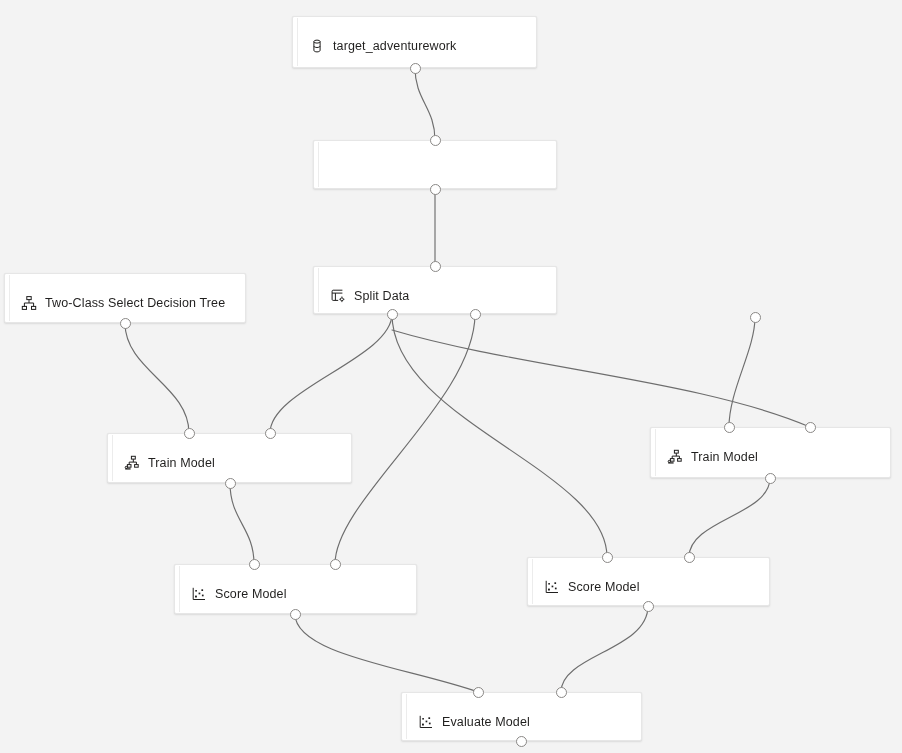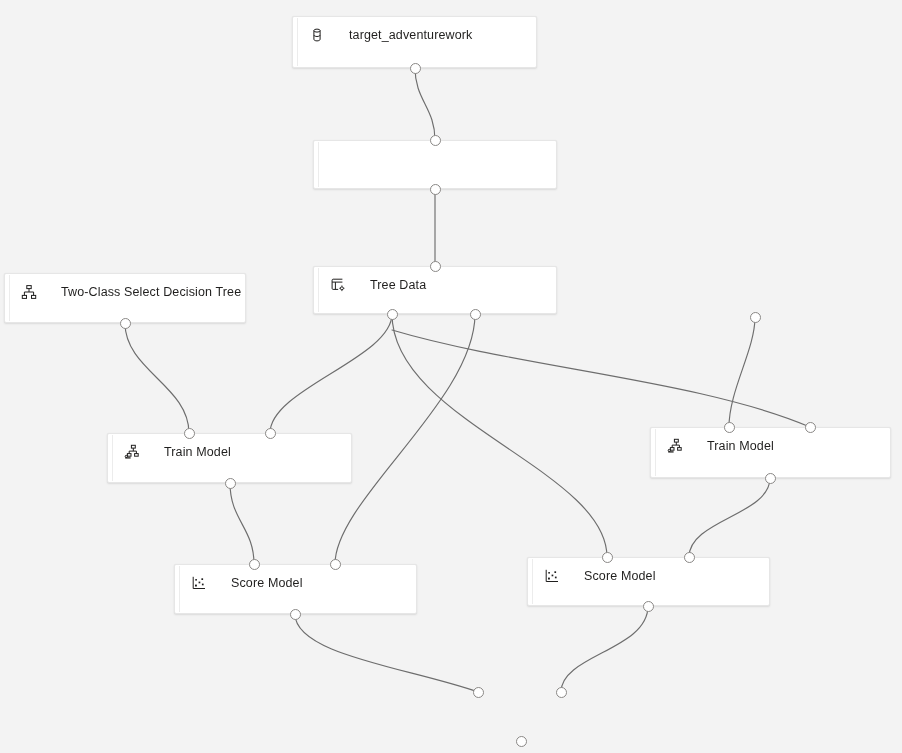--- a/index.html
+++ b/index.html
@@ -50,22 +50,22 @@
     left: 0;
     top: 1px;
     bottom: 1px;
     width: 4px;
     background: #ffffff;
     border-right: 1px solid #ececec;
   }
   .node-inner {
     display: flex;
     align-items: center;
-    gap: 24px;
-    padding: 10px 0 0 16px;
+    gap: 8px;
+    padding: 21px 0 0 16px;
   }
   .node-icon {
     width: 16px;
     height: 16px;
     flex: 0 0 16px;
     display: block;
     color: #201f1e;
   }
   .node-icon svg { display: block; }
   .node-label {
@@ -138,21 +138,21 @@
         <div class="node-inner">
           <span class="node-icon">
             <svg viewBox="0 0 16 16" width="16" height="16" fill="none" stroke="currentColor" stroke-width="1">
               <path d="M12.4,2.2 L3.1,2.2 C2.5,2.2 2.1,2.6 2.1,3.2 L2.1,11.4 C2.1,12 2.5,12.4 3.1,12.4 L8.2,12.4"></path>
               <path d="M2.1,5.1 L12.4,5.1"></path>
               <path d="M5.4,5.1 L5.4,12.4"></path>
               <circle cx="11.9" cy="11.3" r="1.5"></circle>
               <path d="M11.9,8.5 L11.9,9.4 M11.9,13.2 L11.9,14.1 M9.4,11.3 L10.3,11.3 M13.5,11.3 L14.4,11.3"></path>
             </svg>
           </span>
-          <span class="node-label">Tree Data</span>
+          <span class="node-label">Split Data</span>
         </div>
       </div>
       <div class="port" style="left: 435px; top: 266px;"></div>
       <div class="port" style="left: 392px; top: 314px;"></div>
       <div class="port" style="left: 475px; top: 314px;"></div>
       <div class="node" style="left: 4px; top: 273px; width: 242px; height: 50px;">
         <div class="node-accent"></div>
         <div class="node-inner">
           <span class="node-icon">
             <svg viewBox="0 0 16 16" width="16" height="16" fill="none" stroke="currentColor" stroke-width="1">
@@ -236,17 +236,33 @@
               <rect x="10.4" y="3.3" width="1.7" height="1.7" fill="currentColor" stroke="none"></rect>
               <rect x="10.9" y="8.6" width="1.7" height="1.7" fill="currentColor" stroke="none"></rect>
             </svg>
           </span>
           <span class="node-label">Score Model</span>
         </div>
       </div>
       <div class="port" style="left: 607px; top: 557px;"></div>
       <div class="port" style="left: 689px; top: 557px;"></div>
       <div class="port" style="left: 648px; top: 606px;"></div>
+      <div class="node" style="left: 401px; top: 692px; width: 241px; height: 49px;">
+        <div class="node-accent"></div>
+        <div class="node-inner">
+          <span class="node-icon">
+            <svg viewBox="0 0 16 16" width="16" height="16" fill="none" stroke="currentColor" stroke-width="1">
+              <path d="M2.2,1.8 L2.2,13.5 L14,13.5" stroke-width="1"></path>
+              <rect x="4.0" y="9.6" width="1.9" height="1.9" fill="currentColor" stroke="none"></rect>
+              <rect x="4.3" y="4.0" width="1.6" height="1.6" fill="currentColor" stroke="none"></rect>
+              <rect x="7.6" y="6.6" width="1.7" height="1.7" fill="currentColor" stroke="none"></rect>
+              <rect x="10.4" y="3.3" width="1.7" height="1.7" fill="currentColor" stroke="none"></rect>
+              <rect x="10.9" y="8.6" width="1.7" height="1.7" fill="currentColor" stroke="none"></rect>
+            </svg>
+          </span>
+          <span class="node-label">Evaluate Model</span>
+        </div>
+      </div>
       <div class="port" style="left: 478px; top: 692px;"></div>
       <div class="port" style="left: 561px; top: 692px;"></div>
       <div class="port" style="left: 521px; top: 741px;"></div>
     </div>
 </div>
 
 </body></html>

